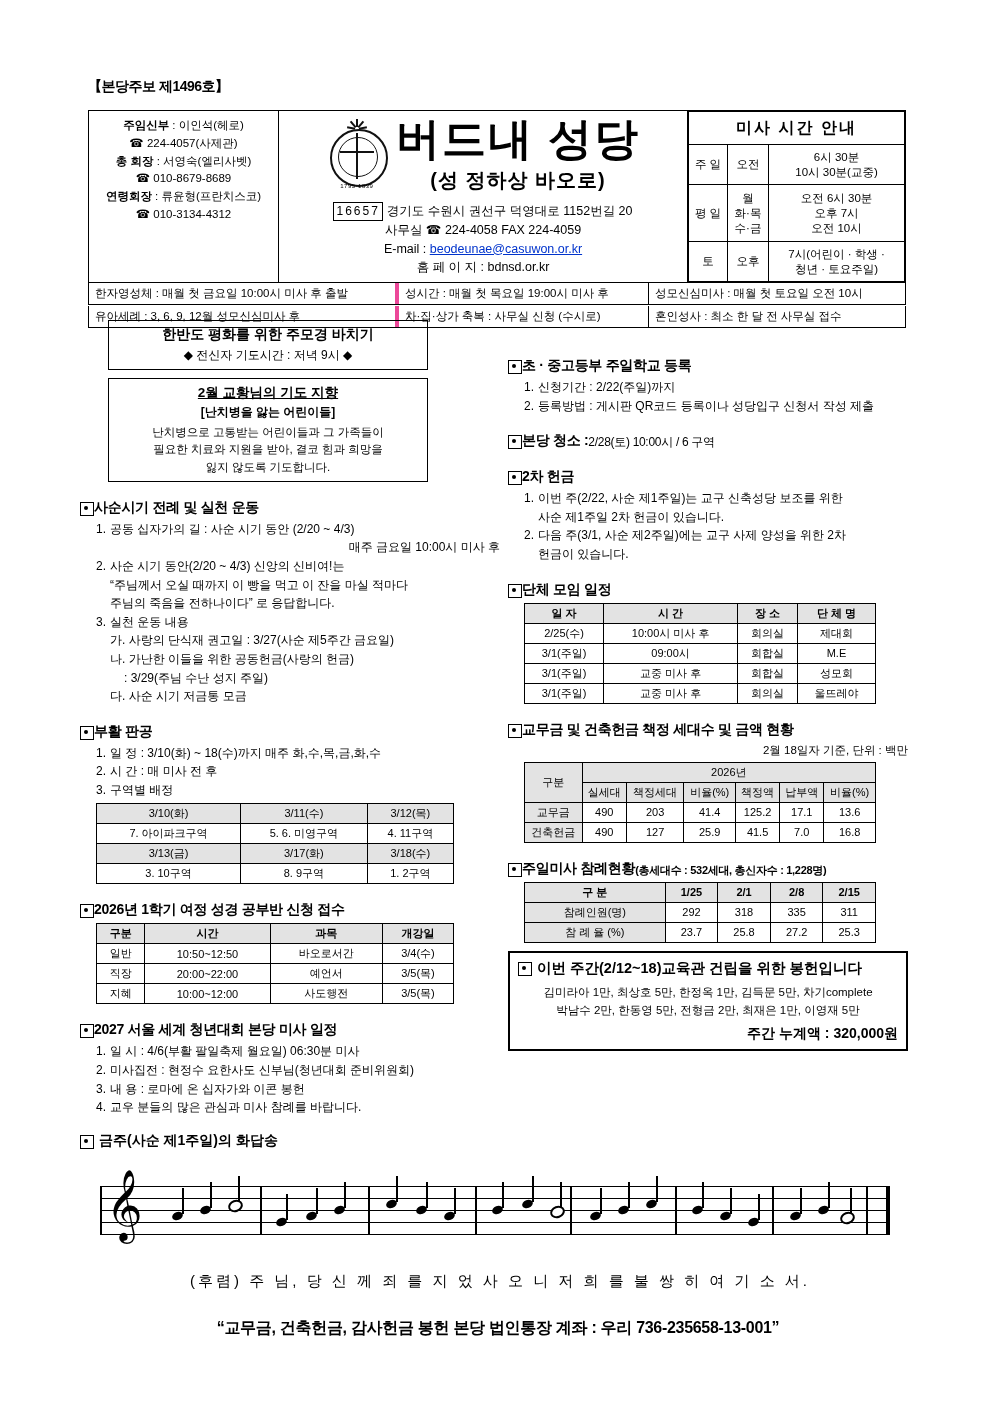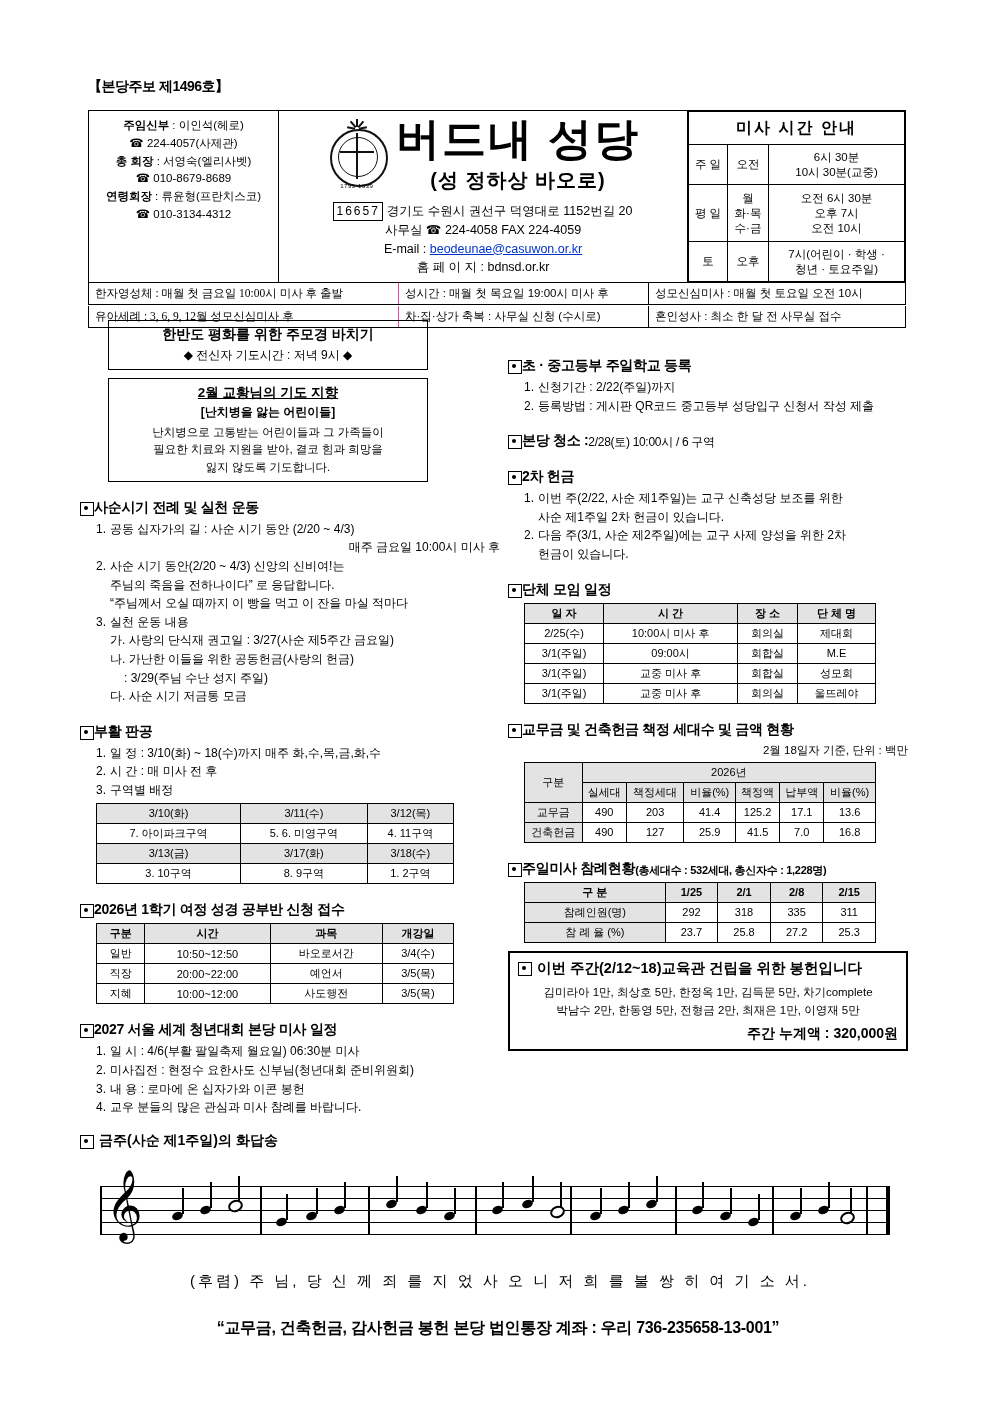--- a/index.html
+++ b/index.html
@@ -33,21 +33,21 @@
   .zip{display:inline-block;letter-spacing:2px;border:1px solid #000;padding:0 2px;margin-right:4px;font-size:12px;}
   .mail{color:#0033cc;text-decoration:underline;}
 
   table.mass{border-collapse:collapse;width:100%;height:100%;font-size:11.5px;text-align:center;}
   table.mass td,table.mass th{border:1px solid #000;padding:1px 2px;}
   table.mass .hd{font-size:16px;font-weight:bold;letter-spacing:2px;padding:3px 0;}
 
   
   .strip{position:absolute;left:88px;width:818px;border:1.5px solid #000;border-top:none;box-sizing:border-box;display:flex;font-size:11.5px;}
   .strip div{padding:3px 6px;box-sizing:border-box;white-space:nowrap;}
-  .strip .c1{width:310px;border-right:1px solid #ec4899;font-family:Liberation Serif, serif;}
+  .strip .c1{width:310px;border-right:4px solid #ec4899;}
   .strip .c2{width:250px;border-right:1px solid #000;}
   .strip .c3{flex:1;}
 
   
   .col-left{position:absolute;left:80px;top:320px;width:420px;}
   .col-right{position:absolute;left:508px;top:340px;width:400px;}
 
   .boxed{border:1.5px solid #000;box-sizing:border-box;text-align:center;padding:5px 6px;margin-bottom:8px;}
   .boxed .b-title{font-weight:bold;font-size:14px;}
   .boxed .b-sub{font-size:12px;margin-top:3px;}
@@ -200,22 +200,22 @@
       <div class="items">
         <div class="li">
             <span class="n">1.</span>
             <span>공동 십자가의 길 : 사순 시기 동안 (2/20 ~ 4/3)</span>
           </div>
         <div class="li rt" style="display:block">매주 금요일 10:00시 미사 후</div>
         <div class="li">
             <span class="n">2.</span>
             <span>사순 시기 동안(2/20 ~ 4/3) 신앙의 신비여!는</span>
           </div>
+        <div class="li ind">“주님께서 오실 때까지 이 빵을 먹고 이 잔을 마실 적마다</div>
         <div class="li ind">주님의 죽음을 전하나이다” 로 응답합니다.</div>
-        <div class="li ind">“주님께서 오실 때까지 이 빵을 먹고 이 잔을 마실 적마다</div>
         <div class="li">
             <span class="n">3.</span>
             <span>실천 운동 내용</span>
           </div>
         <div class="li ind">가.  사랑의 단식재 권고일 : 3/27(사순 제5주간 금요일)</div>
         <div class="li ind">나.  가난한 이들을 위한 공동헌금(사랑의 헌금)</div>
         <div class="li" style="margin-left:28px">: 3/29(주님 수난 성지 주일)</div>
         <div class="li ind">다.  사순 시기 저금통 모금</div>
       </div>
     </div>
@@ -333,21 +333,21 @@
           <span class="bul"></span>
           <span>초 · 중고등부 주일학교 등록</span>
         </div>
       <div class="items">
         <div class="li">
             <span class="n">1.</span>
             <span>신청기간 : 2/22(주일)까지</span>
           </div>
         <div class="li">
             <span class="n">2.</span>
-            <span>등록방법 : 게시판 QR코드 중고등부 성당입구 신청서 작성 제출</span>
+            <span>등록방법 : 게시판 QR코드 등록이나 성당입구 신청서 작성 제출</span>
           </div>
       </div>
     </div>
 
     <div class="sec">
       <div class="sec-h">
           <span class="bul"></span>
           <span>본당 청소 :</span>
           <span style="font-weight:normal;font-size:12px;margin-top:2px;">2/28(토)  10:00시 / 6 구역</span>
         </div>

